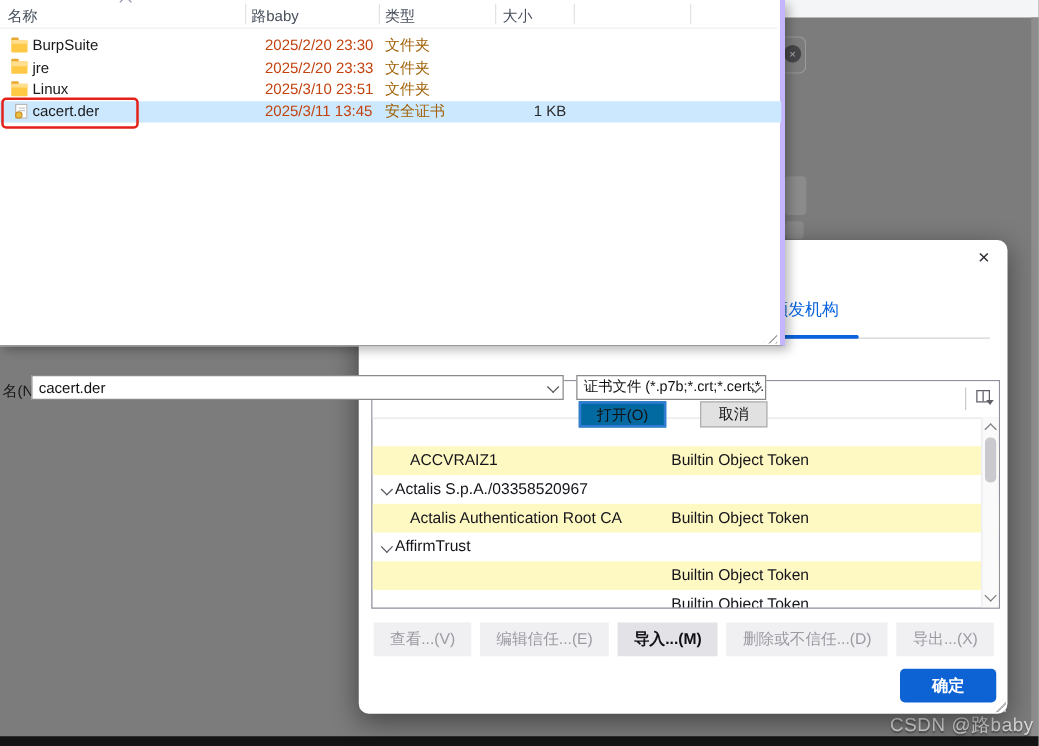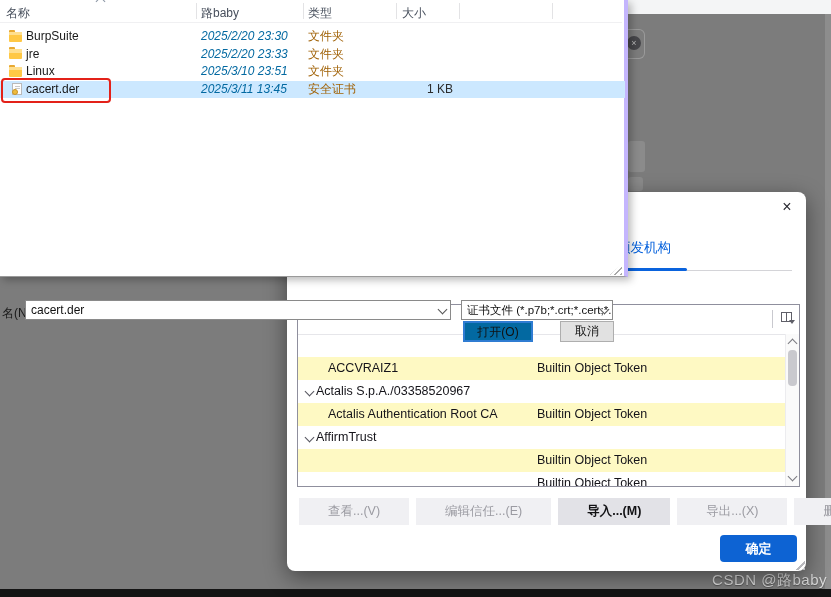--- a/index.html
+++ b/index.html
@@ -65,21 +65,21 @@
   }
   .cl-scrollbar{position:absolute;right:0;top:29px;width:13px;bottom:0;background:#fafafa;border-left:1px solid #ececef;}
   .sb-up,.sb-down{position:absolute;left:3px;width:6px;height:6px;border-right:1.4px solid #7a7a80;border-bottom:1.4px solid #7a7a80;}
   .sb-up{top:6px;transform:rotate(-135deg);}
   .sb-down{bottom:6px;transform:rotate(45deg);}
   .sb-thumb{position:absolute;left:2px;top:16px;width:9px;height:36px;background:#c9c9ce;border-radius:4px;}
 
   .cert-buttons{position:absolute;left:12px;top:306px;display:flex;gap:7px;}
   .cbtn{
     height:27px;border:none;border-radius:0;background:#f0f0f3;color:#9b9ba2;
-    font-size:12.5px;font-family:inherit;padding:0 29px;white-space:nowrap;
+    font-size:12.5px;font-family:inherit;padding:0 13px;white-space:nowrap;
   }
   .cbtn.enabled{background:#e2e2e7;color:#111114;font-weight:bold;}
   .ok-btn{
     position:absolute;left:433px;top:343px;width:77px;height:27px;border:none;border-radius:4px;
     background:#0d63d3;color:#fff;font-weight:bold;font-size:13px;font-family:inherit;
   }
   .cert-grip{
     position:absolute;right:1px;bottom:1px;width:13px;height:13px;
     background:repeating-linear-gradient(135deg,transparent 0 3px,#b9b9bd 3px 4.5px);
     clip-path:polygon(100% 0,100% 100%,0 100%);
@@ -92,21 +92,21 @@
     box-shadow:3px 3px 8px rgba(0,0,0,.28);font-size:12px;color:#191919;
   }
   .fl-header{position:absolute;left:0;top:0;right:2px;height:22px;color:#474f5c;}
   .fl-h{position:absolute;top:5px;}
   .fl-sort{position:absolute;left:97px;top:-2px;width:6px;height:6px;border-right:1px solid #8a94a3;border-bottom:1px solid #8a94a3;transform:rotate(-135deg);}
   .fl-sep{position:absolute;top:3px;width:1px;height:16px;background:#e3e3e5;}
   .fl-hline{position:absolute;left:0;right:2px;top:22px;height:1px;background:#f0f0f2;}
   .fl-row{position:absolute;left:0;width:625px;height:17.5px;line-height:17.5px;white-space:nowrap;}
   .fl-row.selected{background:#cce8ff;}
   .fl-name{position:absolute;left:26px;}
-  .fl-date{position:absolute;left:201px;color:#0369a1;font-style:italic;}
+  .fl-date{position:absolute;left:212px;color:#c2410c;}
   .fl-type{position:absolute;left:308px;color:#a16207;}
   .fl-size{position:absolute;left:397px;width:56px;text-align:right;color:#2b2b2b;}
   .icon-folder{position:absolute;left:9px;top:3.5px;width:13px;height:10px;background:#ffc845;border-radius:1px;}
   .icon-folder::before{content:"";position:absolute;left:0;top:-2px;width:6px;height:3px;background:#e8a932;border-radius:1px 1px 0 0;}
   .icon-folder::after{content:"";position:absolute;left:0;top:0;width:13px;height:3.5px;background:#ffdf8e;}
   .icon-cert{position:absolute;left:12px;top:2.5px;width:10px;height:12px;background:#fdfdfd;border:1px solid #b9b9b9;box-sizing:border-box;}
   .icon-cert::before{content:"";position:absolute;left:-1px;bottom:-1px;width:6px;height:6px;border-radius:50%;background:#eebc3f;border:1px solid #c79427;box-sizing:border-box;}
   .icon-cert::after{content:"";position:absolute;left:2px;top:2px;width:5px;height:1px;background:#c9c9c9;box-shadow:0 2px 0 #c9c9c9;}
   .red-box{
     position:absolute;left:1px;top:78px;width:106px;height:21px;
@@ -197,22 +197,22 @@
         <div class="sb-up"></div>
         <div class="sb-thumb"></div>
         <div class="sb-down"></div>
       </div>
     </div>
 
     <div class="cert-buttons">
       <button class="cbtn">查看...(V)</button>
       <button class="cbtn">编辑信任...(E)</button>
       <button class="cbtn enabled">导入...(M)</button>
+      <button class="cbtn">删除或不信任...(D)</button>
       <button class="cbtn">导出...(X)</button>
-      <button class="cbtn">删除或不信任...(D)</button>
     </div>
     <button class="ok-btn">确定</button>
     <div class="cert-grip"></div>
   </div>
 
   <div class="file-dialog">
     <div class="fl-header">
       <div class="fl-h" style="left:6px">名称</div>
       <div class="fl-sort"></div>
       <div class="fl-h" style="left:201px">路baby</div>

